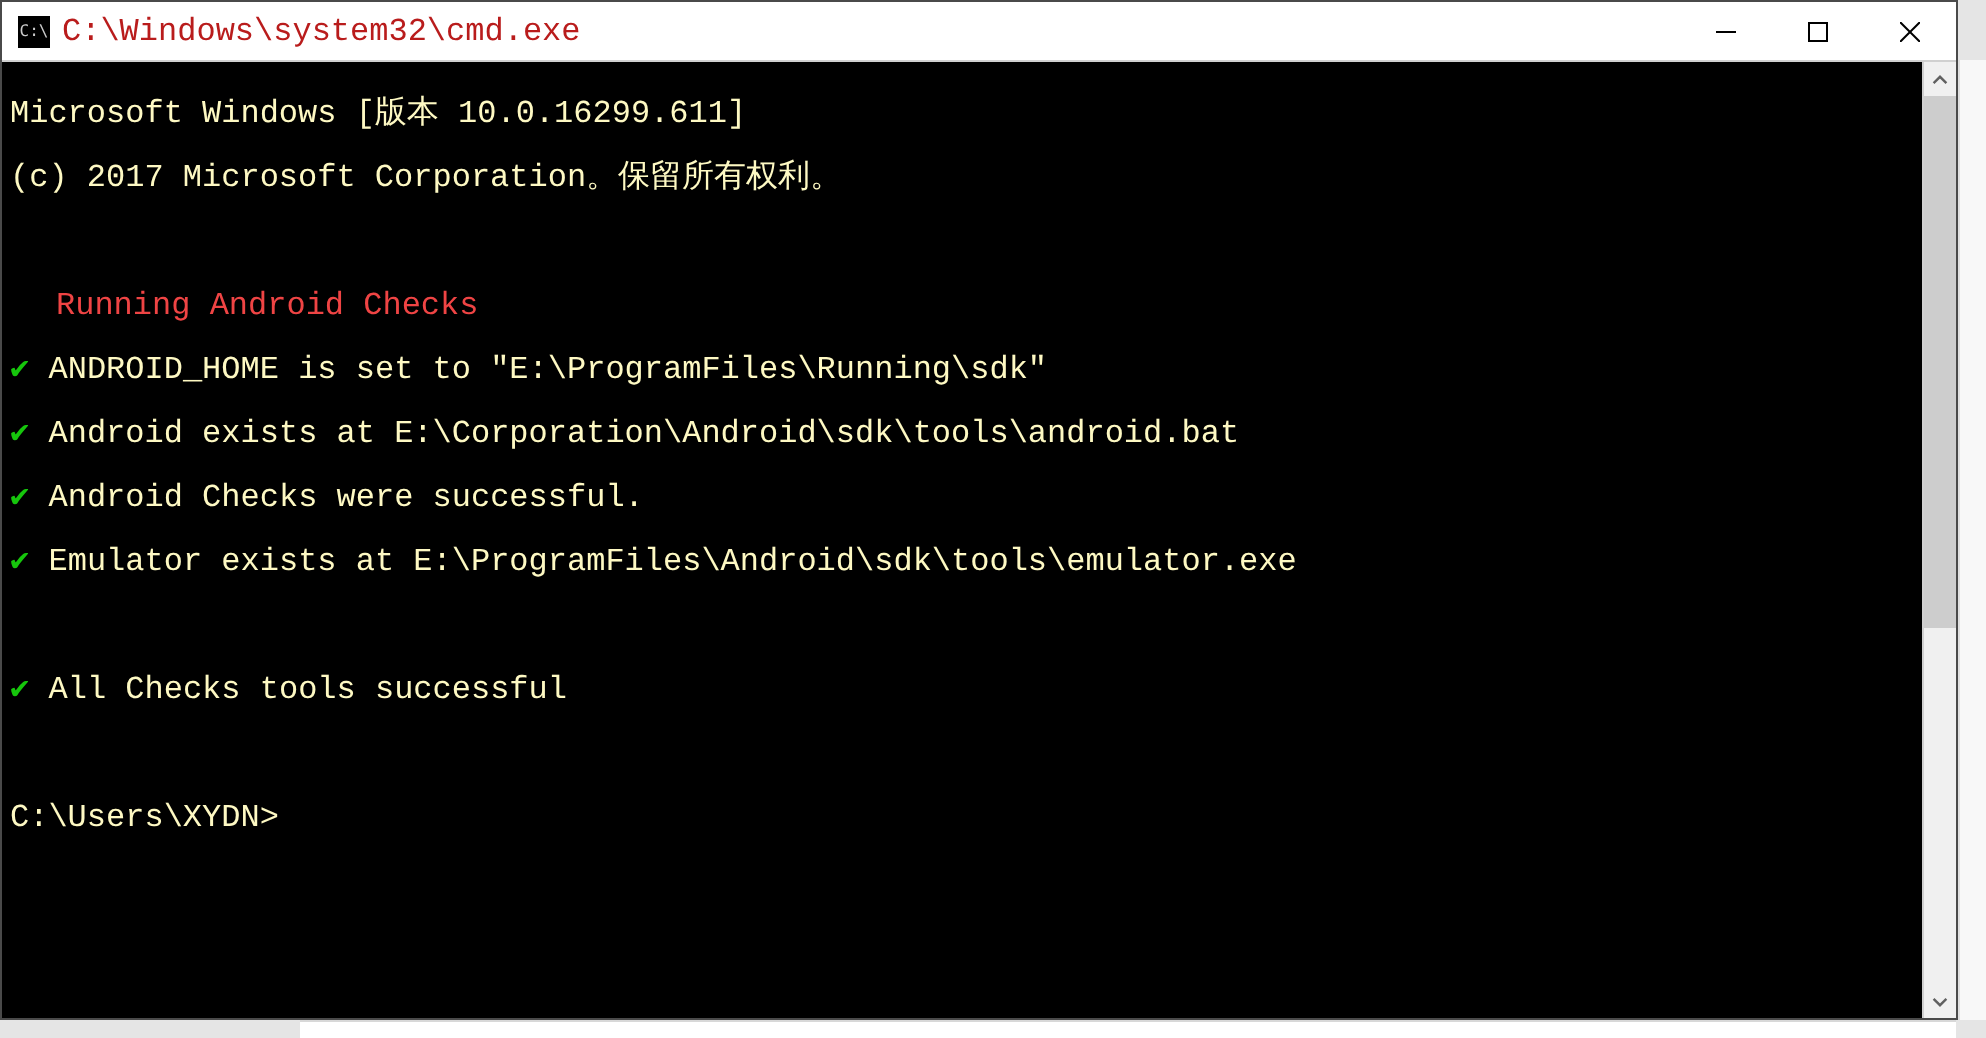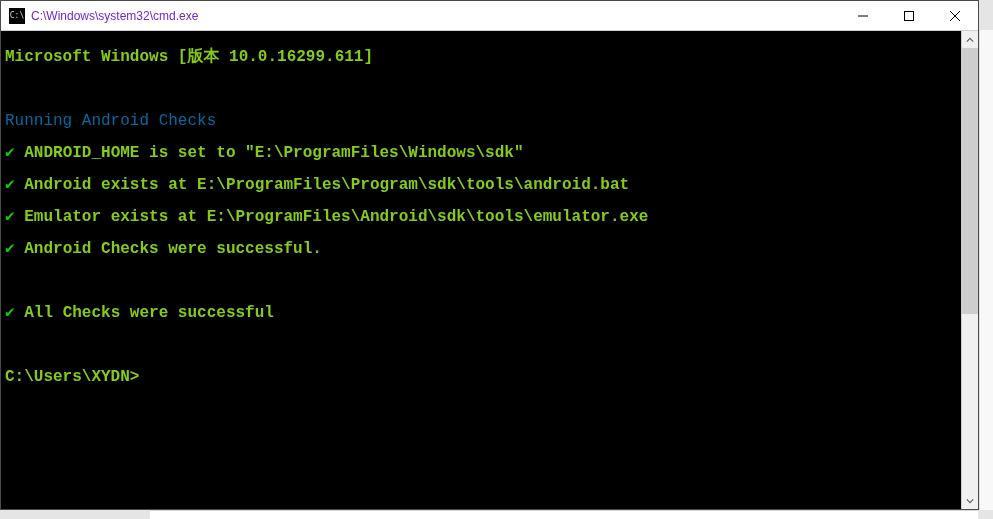--- a/index.html
+++ b/index.html
@@ -41,23 +41,24 @@
       background: #000;
       display: inline-flex;
       align-items: center;
       justify-content: center;
       font-size: 8px;
       color: #ccc;
       font-family: Consolas, monospace;
       line-height: 1;
     }
     .titlebar-title {
-      font-size: 12px;
-      color: #6d28d9;
-      flex: 1;
+      font-size: 16px;
+      color: #b91c1c;
+      flex: 1;
+      font-family: Liberation Mono, monospace;
     }
     .titlebar-controls {
       display: flex;
       height: 100%;
     }
     .titlebar-btn {
       width: 46px;
       height: 100%;
       display: flex;
       align-items: center;
@@ -88,25 +89,25 @@
       white-space: pre;
       overflow: hidden;
     }
     .terminal .line {
       min-height: 16px;
     }
     .green {
       color: #16c60c;
     }
     .cyan {
-      color: #0369a1;
+      color: #ef4444;
+      margin-left: 23px;
     }
     .white {
-      color: #84cc16;
-      font-weight: bold;
+      color: #fef9c3;
     }
     .scrollbar {
       width: 17px;
       background: #f0f0f0;
       display: flex;
       flex-direction: column;
       border-left: 1px solid #d0d0d0;
     }
     .scroll-btn {
       height: 17px;
@@ -177,28 +178,29 @@
         <svg viewBox="0 0 10 10">
             <line x1="0" y1="0" x2="10" y2="10" stroke="#000" stroke-width="1"></line>
             <line x1="10" y1="0" x2="0" y2="10" stroke="#000" stroke-width="1"></line>
           </svg>
       </div>
     </div>
   </div>
   <div class="terminal-area">
     <div class="terminal">
 <div class="line white">Microsoft Windows [版本 10.0.16299.611]</div>
+<div class="line white">(c) 2017 Microsoft Corporation。保留所有权利。</div>
 <div class="line"> </div>
 <div class="line cyan">Running Android Checks</div>
-<div class="line"><span class="green">✔</span><span class="white"> ANDROID_HOME is set to "E:\ProgramFiles\Windows\sdk"</span></div>
-<div class="line"><span class="green">✔</span><span class="white"> Android exists at E:\ProgramFiles\Program\sdk\tools\android.bat</span></div>
+<div class="line"><span class="green">✔</span><span class="white"> ANDROID_HOME is set to "E:\ProgramFiles\Running\sdk"</span></div>
+<div class="line"><span class="green">✔</span><span class="white"> Android exists at E:\Corporation\Android\sdk\tools\android.bat</span></div>
+<div class="line"><span class="green">✔</span><span class="white"> Android Checks were successful.</span></div>
 <div class="line"><span class="green">✔</span><span class="white"> Emulator exists at E:\ProgramFiles\Android\sdk\tools\emulator.exe</span></div>
-<div class="line"><span class="green">✔</span><span class="white"> Android Checks were successful.</span></div>
 <div class="line"> </div>
-<div class="line"><span class="green">✔</span><span class="white"> All Checks were successful</span></div>
+<div class="line"><span class="green">✔</span><span class="white"> All Checks tools successful</span></div>
 <div class="line"> </div>
 <div class="line white"><span>C:\Users\XYDN&gt;</span></div>
     </div>
     <div class="scrollbar">
       <div class="scroll-btn">
         <svg viewBox="0 0 10 10">
             <path d="M1 7 L5 3 L9 7" fill="none" stroke="#606060" stroke-width="1.5"></path>
           </svg>
       </div>
       <div class="scroll-track">

